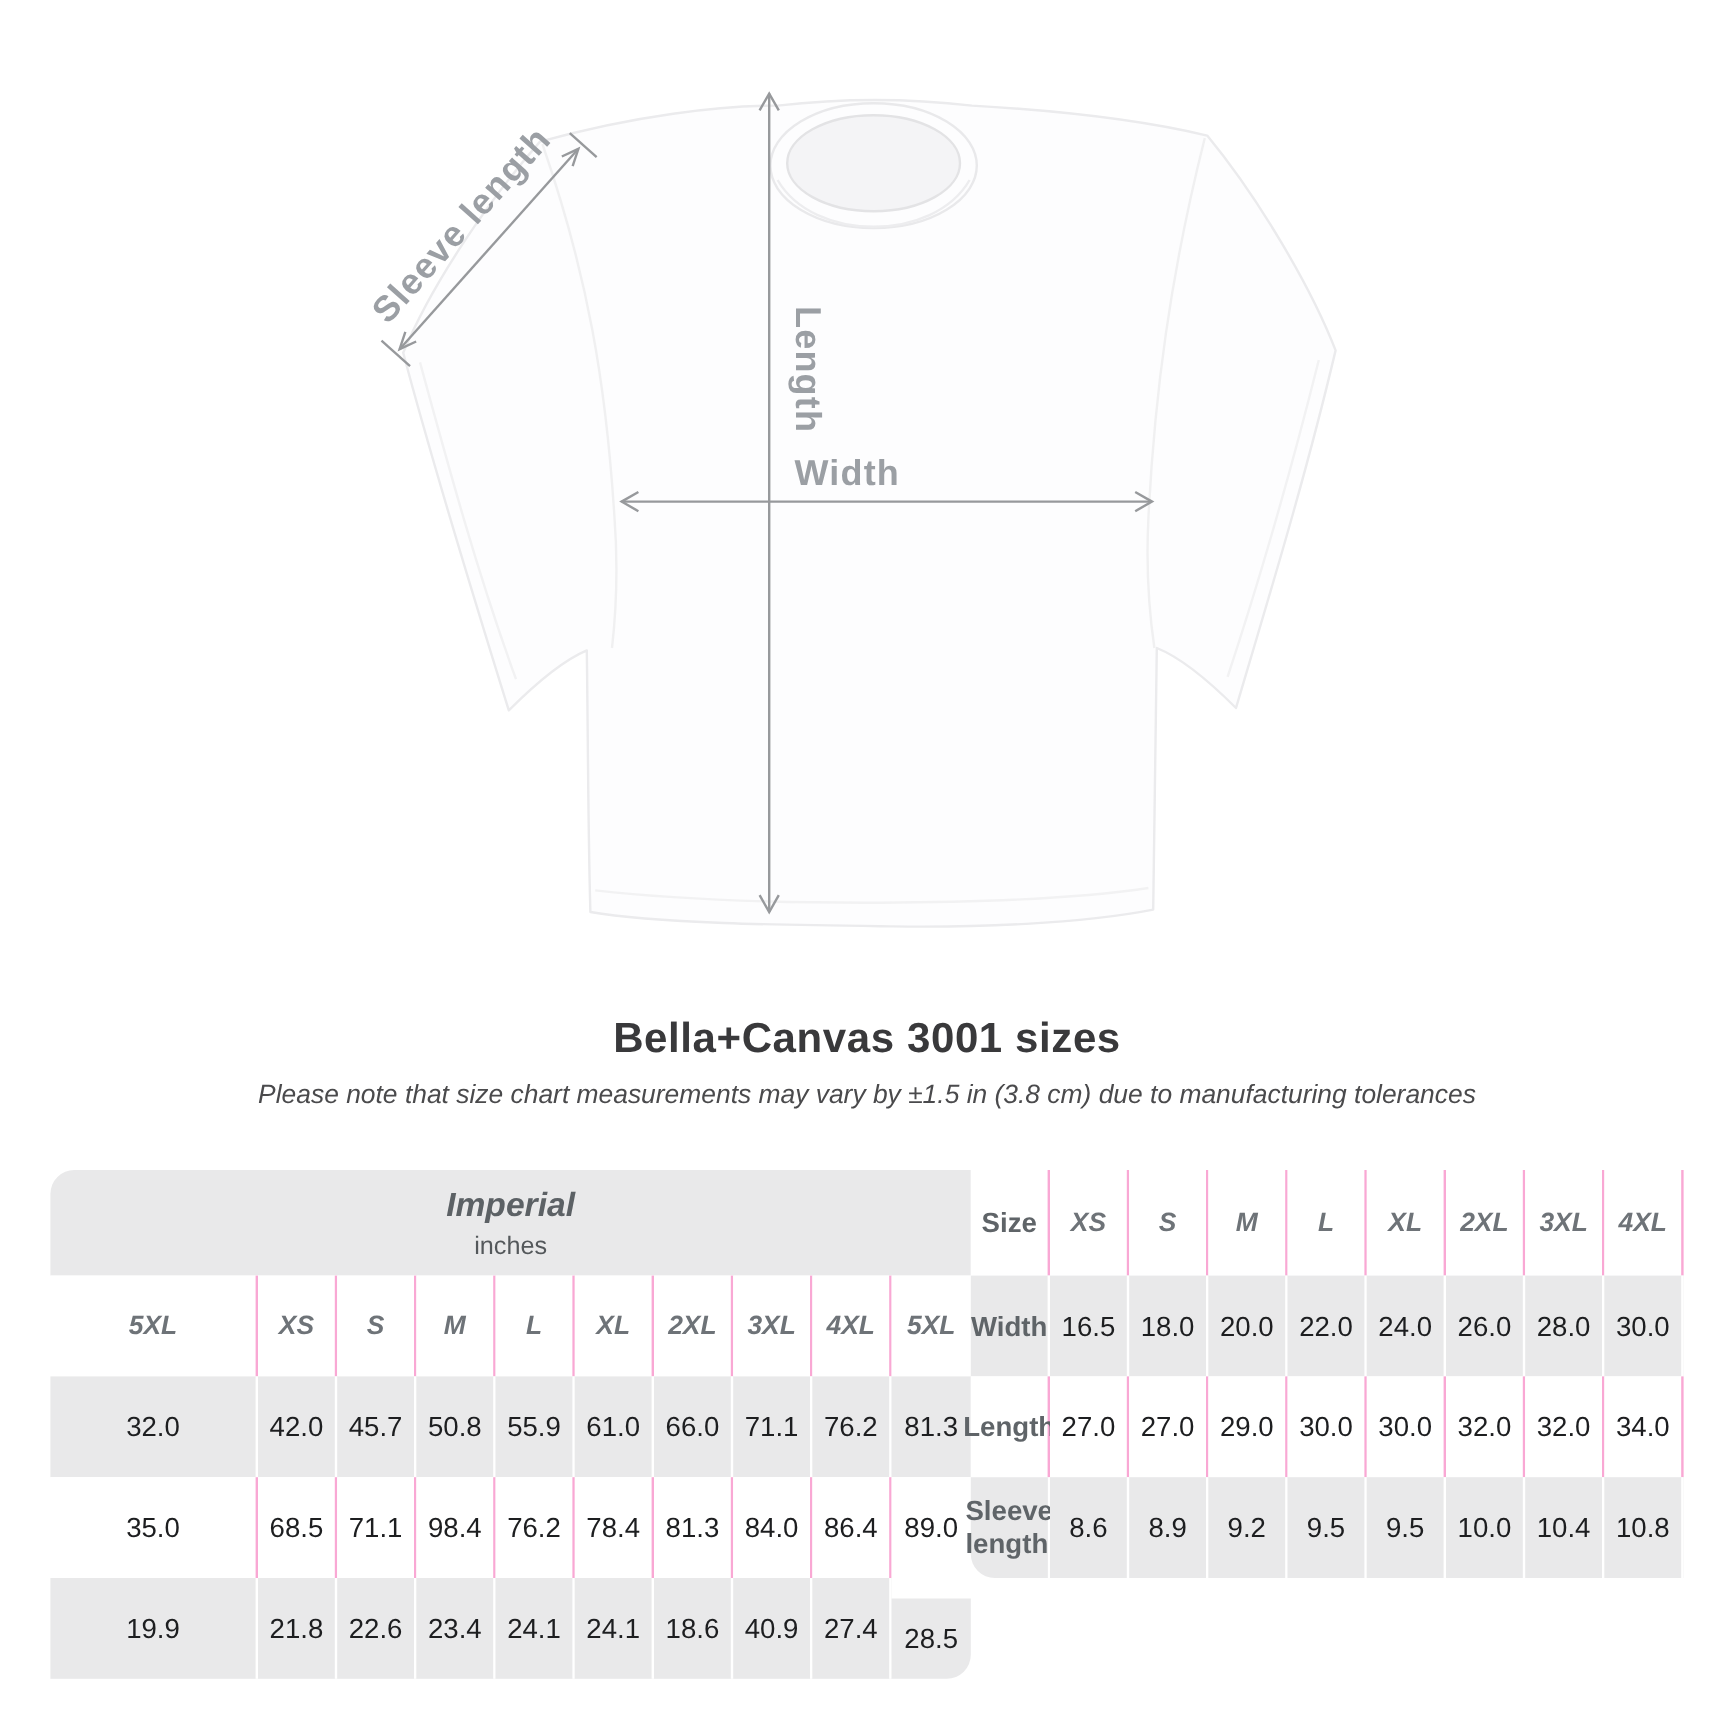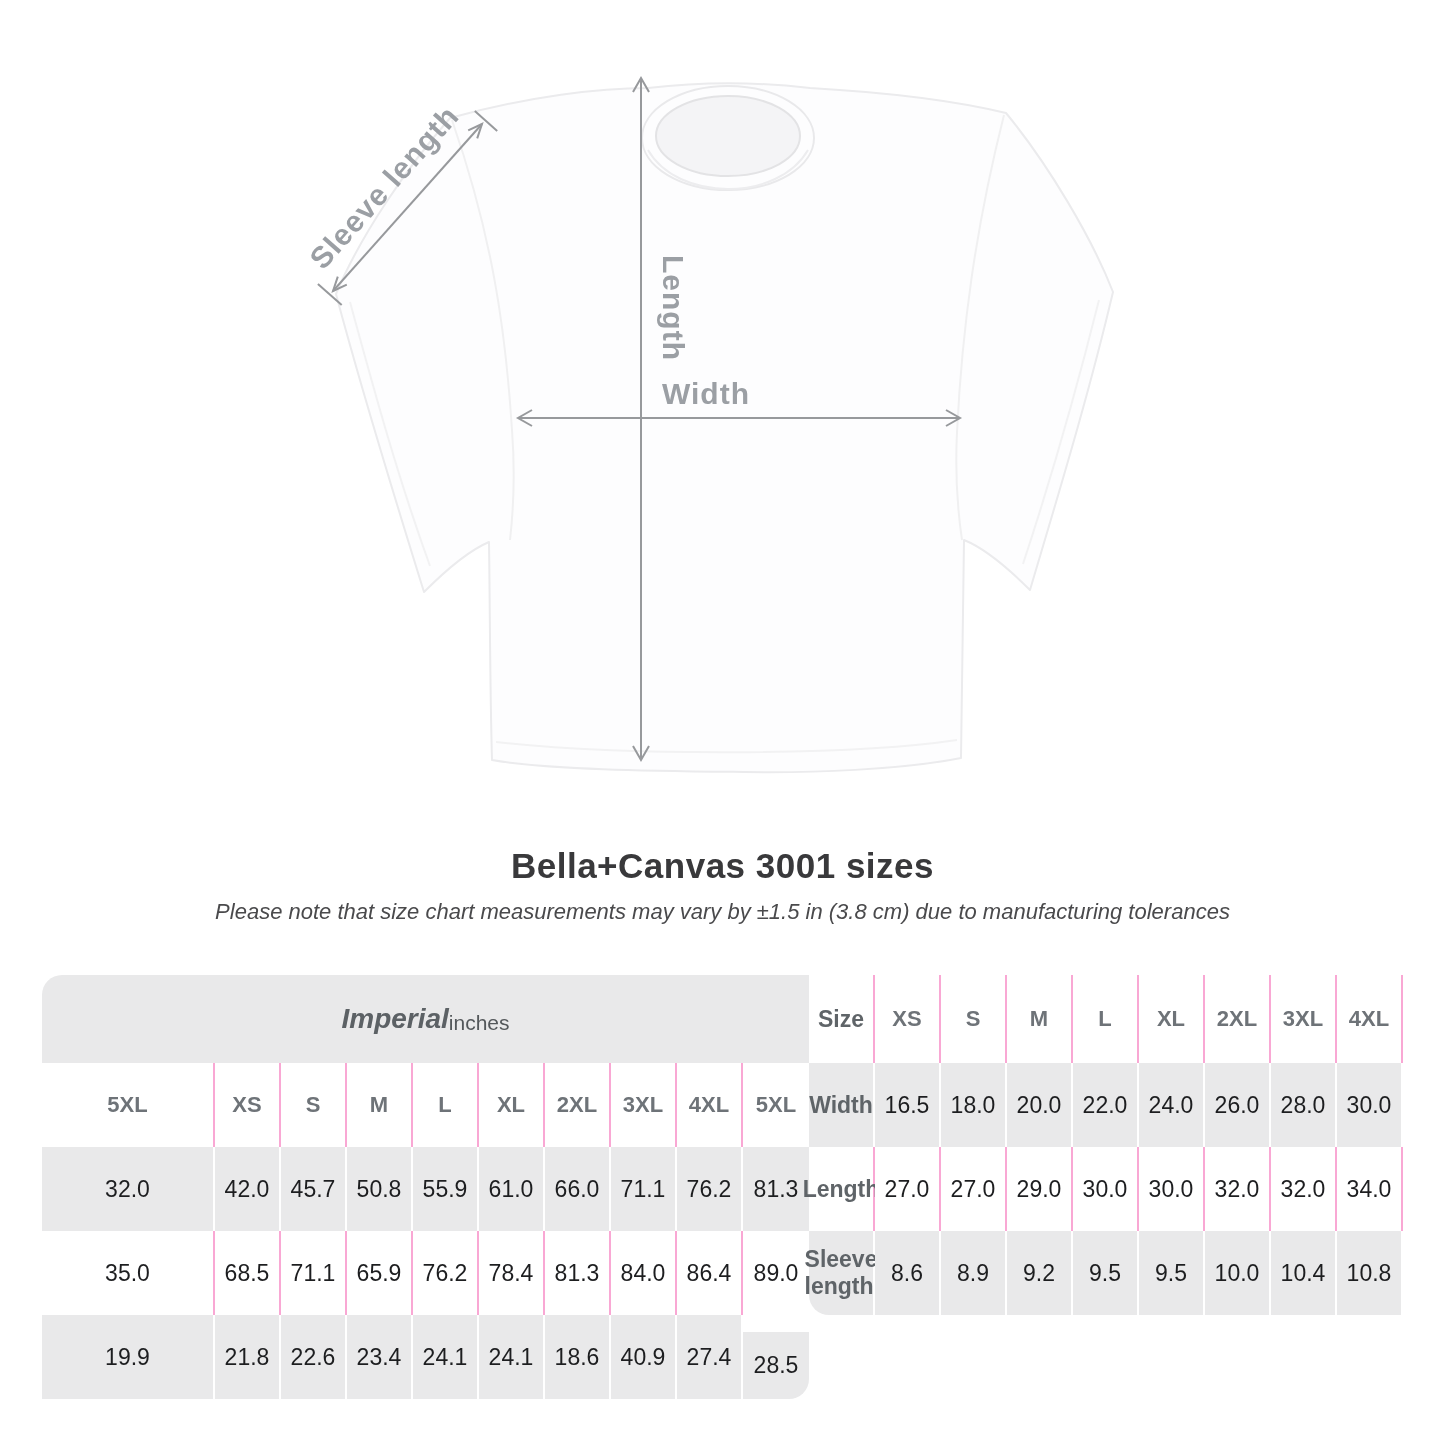--- a/index.html
+++ b/index.html
@@ -17,37 +17,37 @@
   .subtitle { margin-top:13px; font-size:22px; font-style:italic; color:#4a4a4c; }
 
   
   .size-table {
     position:absolute; left:42px; top:975px; width:1361px;
     display:grid;
     grid-template-columns:173px repeat(18, 66px);
     grid-template-rows:88px 84px 84px 84px 84px;
   }
   .band {
-    background:#e9e9ea; display:flex; flex-direction:row;
+    background:#e9e9ea; display:flex; flex-direction:column;
     align-items:center; justify-content:center;
   }
   .band-imperial { grid-column:1 / span 10; border-top-left-radius:20px; }
   .band-metric  { grid-column:11 / span 9; border-top-right-radius:20px; }
   .band-name { font-size:28px; font-weight:bold; font-style:italic; color:#5c6165; }
   .band-unit { font-size:21px; color:#54585b; margin-top:7px; }
 
   .tcell {
     display:flex; align-items:center; justify-content:center;
     box-sizing:border-box;
   }
   .rw { background:#ffffff; border-right:2px solid #f9a8d4; }   
   .rg { background:#e9e9ea; border-right:2px solid #ffffff; }   
   .last { border-right:none; }
   .val { font-size:23px; color:#1d1e20; }
-  .szh { font-size:22px; font-weight:bold; color:#6e7378; }
+  .szh { font-size:22px; font-weight:bold; color:#6e7378;font-style:italic; }
   .rowlab { font-size:23px; font-weight:bold; color:#5f6468; }
   .corner-bl { border-bottom-left-radius:20px; }
   .corner-br { border-bottom-right-radius:20px;margin-top:17px; }
 
   
   .dim-label { font-size:30px; font-weight:bold; fill:#9b9fa4; letter-spacing:1px; }
 </style>
 </head>
 <body>
 
@@ -160,21 +160,21 @@
   <div class="tcell rw val">27.0</div>
   <div class="tcell rw val">29.0</div>
   <div class="tcell rw val">30.0</div>
   <div class="tcell rw val">30.0</div>
   <div class="tcell rw val">32.0</div>
   <div class="tcell rw val">32.0</div>
   <div class="tcell rw val">34.0</div>
   <div class="tcell rw val">35.0</div>
   <div class="tcell rw val">68.5</div>
   <div class="tcell rw val">71.1</div>
-  <div class="tcell rw val">65.9</div>
+  <div class="tcell rw val">98.4</div>
   <div class="tcell rw val">76.2</div>
   <div class="tcell rw val">78.4</div>
   <div class="tcell rw val">81.3</div>
   <div class="tcell rw val">84.0</div>
   <div class="tcell rw val">86.4</div>
   <div class="tcell rw val last">89.0</div>
 
   <div class="tcell rg rowlab corner-bl">Sleeve length</div>
   <div class="tcell rg val">8.6</div>
   <div class="tcell rg val">8.9</div>

